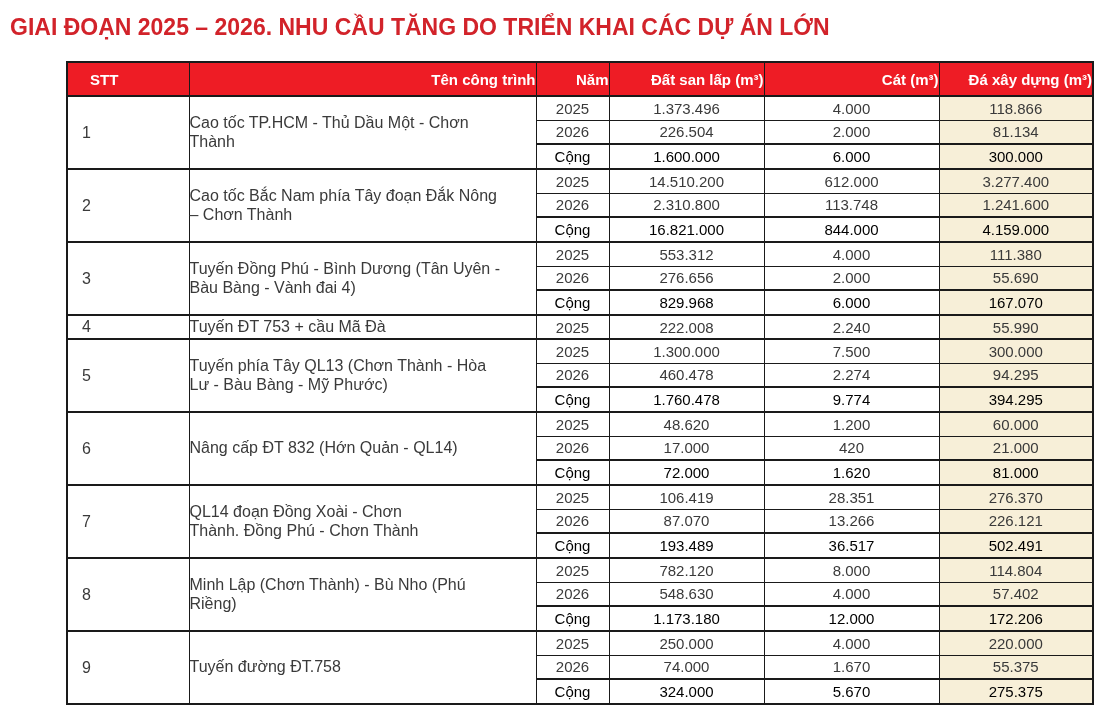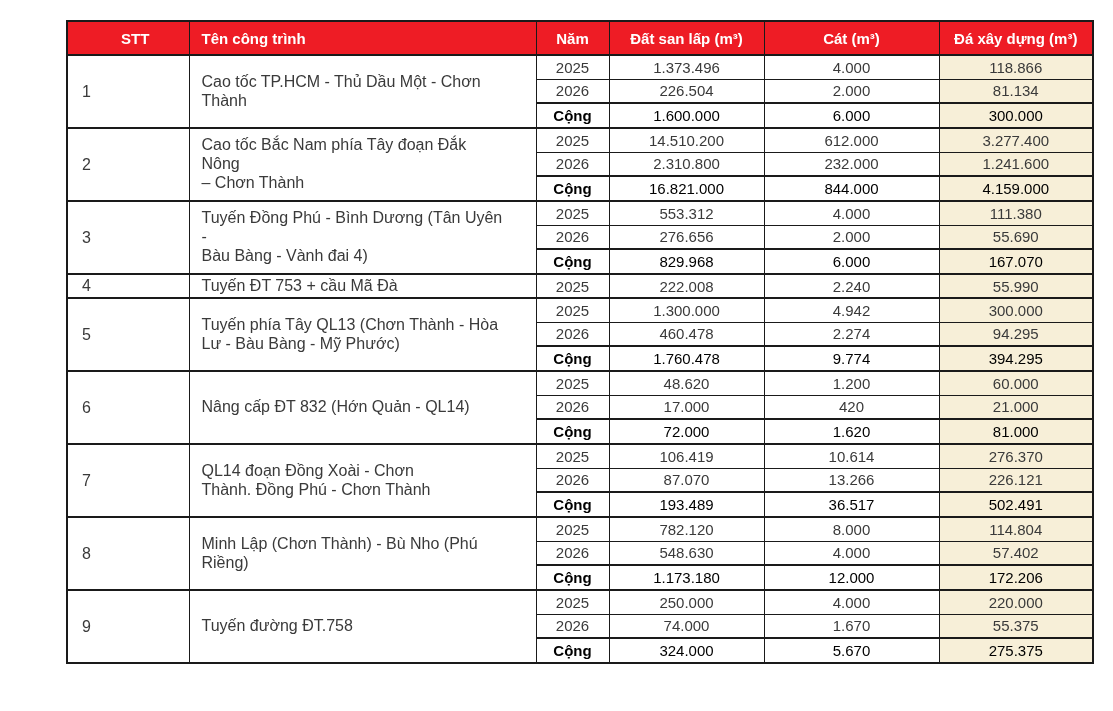--- a/index.html
+++ b/index.html
@@ -38,47 +38,48 @@
   th,td{
     border:1px solid var(--border-dark);
     font-size:15px;
     color:var(--text-normal);
   }
   thead th{
     background:var(--header-bg);
     color:#ffffff;
     font-weight:bold;
     height:34px;
-    text-align:center;
+    text-align:right;
     border-bottom:1px solid var(--border-dark);
   }
-  thead th.h-stt{text-align:center;padding-left:14px;}
-  thead th.h-name{text-align:left;padding-left:12px;}
+  thead th.h-stt{text-align:left;padding-left:22px;}
+  thead th.h-name{text-align:right;padding-left:12px;}
   tbody td{height:24px;text-align:center;vertical-align:middle;}
   tbody td.stt{
     text-align:left;padding-left:14px;font-size:16px;vertical-align:middle;
   }
   tbody td.name{
-    text-align:left;padding-left:12px;padding-right:28px;
+    text-align:left;padding-right:28px;
     font-size:16px;line-height:1.18;white-space:pre-line;vertical-align:middle;
   }
   tbody td.da{background:var(--highlight-bg);}
   tr.group-start td{border-top:2px solid var(--border-dark);}
   tr.total-row td{
     border-top:2px solid var(--border-dark);
     font-weight:normal;
     color:var(--text-bold);
     height:25px;
   }
-  tr.total-row td.year{font-weight:bold;margin-left:28px;}
+  tr.total-row td.year{font-weight:normal;margin-left:28px;}
 </style>
 </head>
 <body>
 
 <div class="page">
+  <h1 class="page-title">GIAI ĐOẠN 2025 – 2026. NHU CẦU TĂNG DO TRIỂN KHAI CÁC DỰ ÁN LỚN</h1>
 
   <table class="demand">
     <colgroup>
       <col class="c-stt">
         <col class="c-name">
         <col class="c-year">
       <col class="c-dat">
         <col class="c-cat">
         <col class="c-da">
     </colgroup>
@@ -119,21 +120,21 @@
           <td class="name" rowspan="3">Cao tốc Bắc Nam phía Tây đoạn Đắk Nông
 – Chơn Thành</td>
           <td class="year">2025</td>
           <td class="dat">14.510.200</td>
           <td class="cat">612.000</td>
           <td class="da">3.277.400</td>
         </tr>
         <tr class="data-row">
           <td class="year">2026</td>
           <td class="dat">2.310.800</td>
-          <td class="cat">232.000</td>
+          <td class="cat">113.748</td>
           <td class="da">1.241.600</td>
         </tr>
         <tr class="total-row">
           <td class="year">Cộng</td>
           <td class="dat">16.821.000</td>
           <td class="cat">844.000</td>
           <td class="da">4.159.000</td>
         </tr>
         <tr class="data-row group-start">
           <td class="stt" rowspan="3">3</td>
@@ -163,21 +164,21 @@
           <td class="dat">222.008</td>
           <td class="cat">2.240</td>
           <td class="da">55.990</td>
         </tr>
         <tr class="data-row group-start">
           <td class="stt" rowspan="3">5</td>
           <td class="name" rowspan="3">Tuyến phía Tây QL13 (Chơn Thành - Hòa
 Lư - Bàu Bàng - Mỹ Phước)</td>
           <td class="year">2025</td>
           <td class="dat">1.300.000</td>
-          <td class="cat">4.942</td>
+          <td class="cat">7.500</td>
           <td class="da">300.000</td>
         </tr>
         <tr class="data-row">
           <td class="year">2026</td>
           <td class="dat">460.478</td>
           <td class="cat">2.274</td>
           <td class="da">94.295</td>
         </tr>
         <tr class="total-row">
           <td class="year">Cộng</td>
@@ -204,21 +205,21 @@
           <td class="dat">72.000</td>
           <td class="cat">1.620</td>
           <td class="da">81.000</td>
         </tr>
         <tr class="data-row group-start">
           <td class="stt" rowspan="3">7</td>
           <td class="name" rowspan="3">QL14 đoạn Đồng Xoài - Chơn
 Thành. Đồng Phú - Chơn Thành</td>
           <td class="year">2025</td>
           <td class="dat">106.419</td>
-          <td class="cat">10.614</td>
+          <td class="cat">28.351</td>
           <td class="da">276.370</td>
         </tr>
         <tr class="data-row">
           <td class="year">2026</td>
           <td class="dat">87.070</td>
           <td class="cat">13.266</td>
           <td class="da">226.121</td>
         </tr>
         <tr class="total-row">
           <td class="year">Cộng</td>

